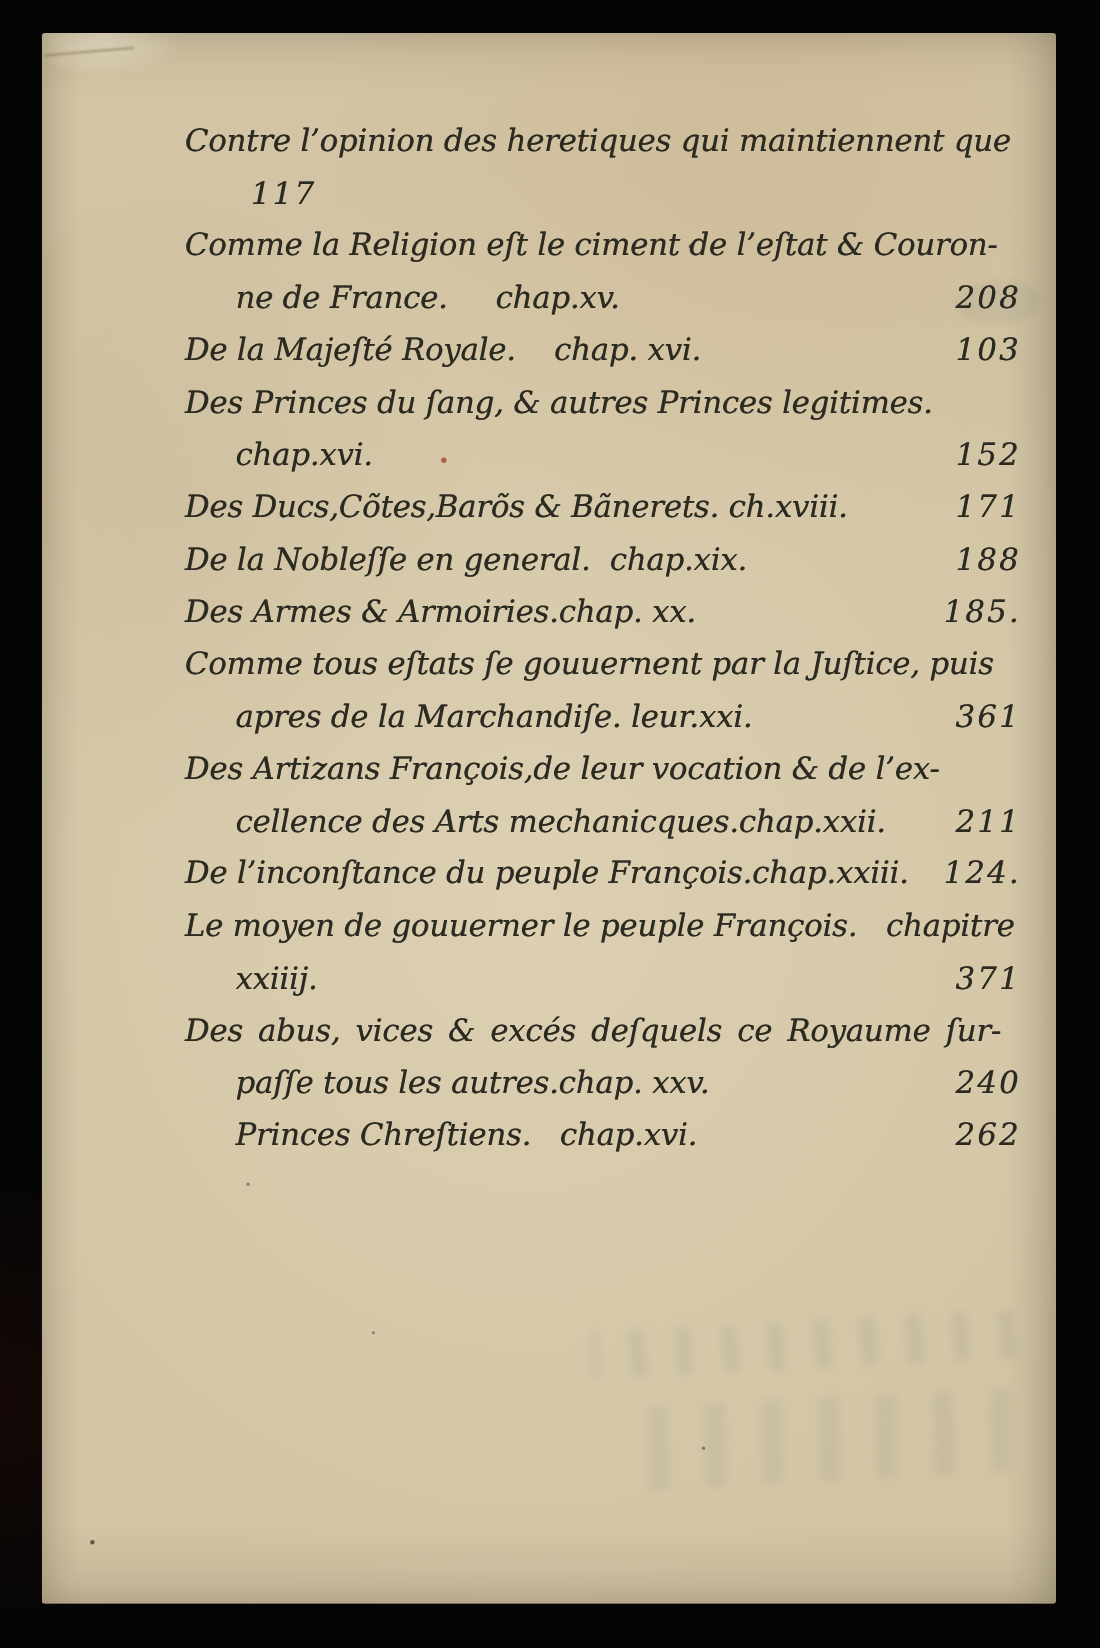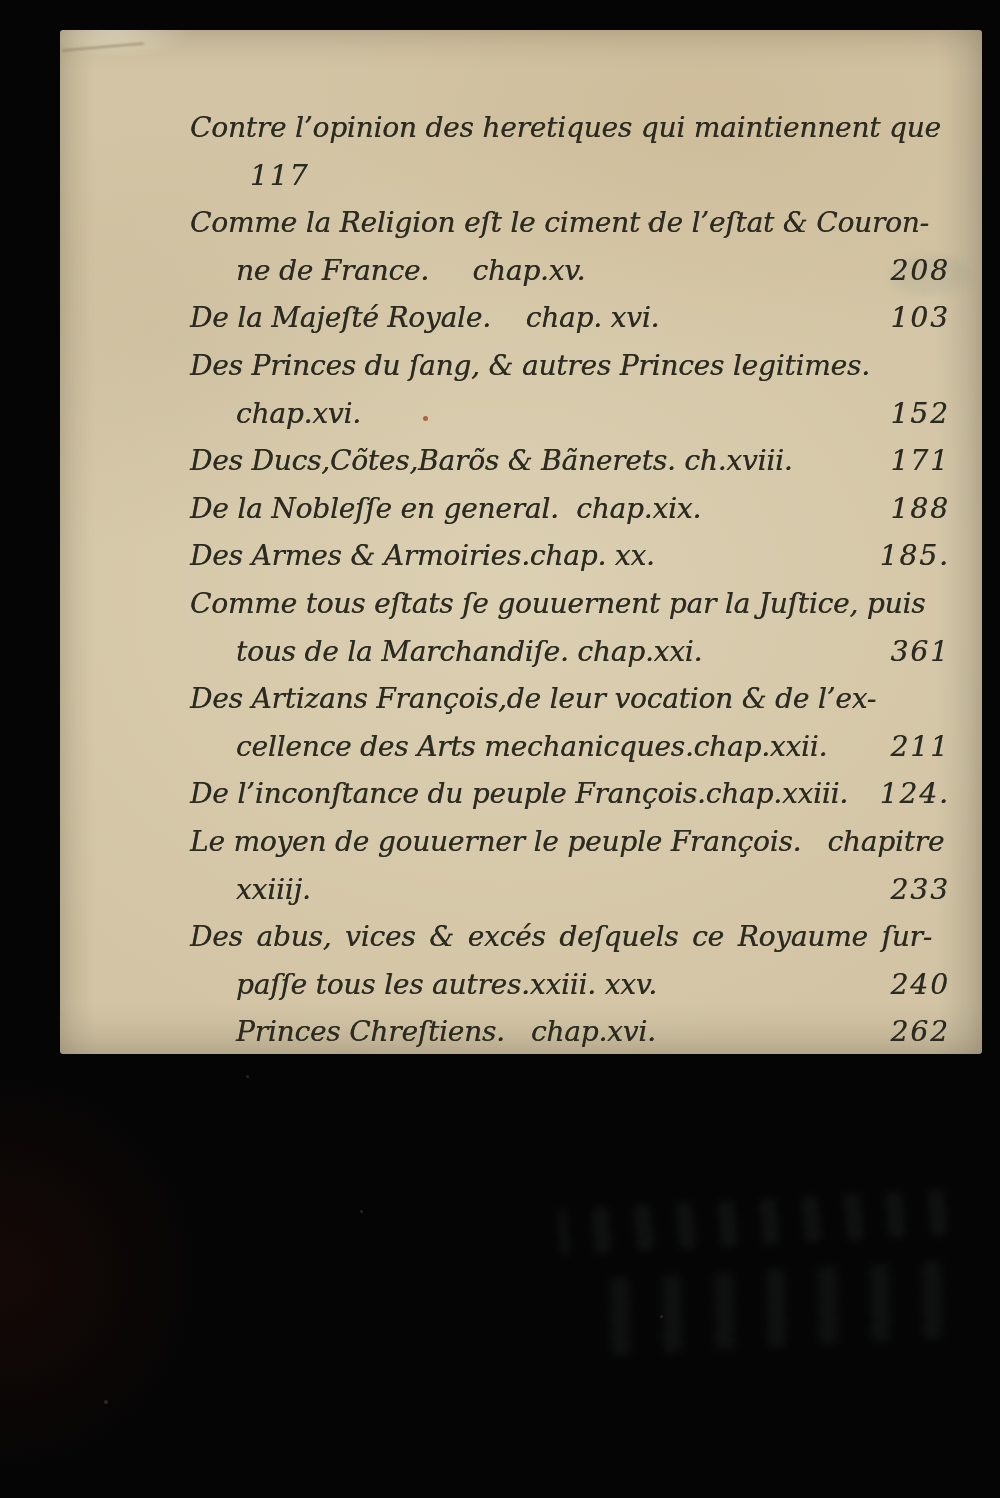--- a/index.html
+++ b/index.html
@@ -16,34 +16,33 @@
     height: 1498px;
     background:
       radial-gradient(ellipse 30% 20% at 0% 85%, rgba(70,22,10,0.25), transparent 70%),
       #050505;
   }
   .paper {
     position: absolute;
     left: 38px;
     top: 30px;
     width: 922px;
-    height: 1024px;
+    height: 1428px;
     border-radius: 3px;
     background-image:
       radial-gradient(ellipse 12% 4% at 6% 0%, rgba(236,229,207,0.75), transparent 70%),
       radial-gradient(ellipse 60% 35% at 70% 8%, rgba(189,152,106,0.16), transparent 72%),
       radial-gradient(ellipse 45% 30% at 12% 30%, rgba(158,138,104,0.10), transparent 70%),
       radial-gradient(ellipse 85% 60% at 48% 55%, rgba(233,222,196,0.45), transparent 78%),
       linear-gradient(to left, rgba(108,102,86,0.22), transparent 5%),
       linear-gradient(to right, rgba(118,108,86,0.14), transparent 4%),
       linear-gradient(to top, rgba(118,110,90,0.18), transparent 5%),
       linear-gradient(to bottom, rgba(128,116,94,0.12), transparent 4%);
     background-color: #d2c4a4;
     box-shadow: inset 0 0 28px rgba(104,91,65,0.30);
-    margin-left: 22px;
   }
   .fold {
     position: absolute;
     left: 2px;
     top: 16px;
     width: 82px;
     height: 2px;
     background: rgba(122,107,82,0.55);
     transform: rotate(-5deg);
     filter: blur(1px);
@@ -168,46 +167,46 @@
           <span class="pg">188</span>
         </div>
         <div class="line">
           <span class="txt">Des Armes &amp; Armoiries.chap. xx.</span>
           <span class="pg">185.</span>
         </div>
         <div class="line">
           <span class="txt">Comme tous eſtats ſe gouuernent par la Juſtice, puis</span>
         </div>
         <div class="line cont">
-          <span class="txt">tous de la Marchandiſe. chap.xxi.</span>
+          <span class="txt">apres de la Marchandiſe. leur.xxi.</span>
           <span class="pg">361</span>
         </div>
         <div class="line">
           <span class="txt">Des Artizans François,de leur vocation &amp; de l’ex-</span>
         </div>
         <div class="line cont">
           <span class="txt">cellence des Arts mechanicques.chap.xxii.</span>
           <span class="pg">211</span>
         </div>
         <div class="line">
           <span class="txt">De l’inconſtance du peuple François.chap.xxiii.</span>
           <span class="pg">124.</span>
         </div>
         <div class="line">
           <span class="txt">Le moyen de gouuerner le peuple François.&nbsp;&nbsp; chapitre</span>
         </div>
         <div class="line cont">
           <span class="txt">xxiiij.</span>
-          <span class="pg">233</span>
+          <span class="pg">371</span>
         </div>
         <div class="line spread">
           <span class="txt">Des abus, vices &amp; excés deſquels ce Royaume ſur-</span>
         </div>
         <div class="line cont">
-          <span class="txt">paſſe tous les autres.xxiii. xxv.</span>
+          <span class="txt">paſſe tous les autres.chap. xxv.</span>
           <span class="pg">240</span>
         </div>
         <div class="line cont">
           <span class="txt">Princes Chreſtiens.&nbsp;&nbsp; chap.xvi.</span>
           <span class="pg">262</span>
         </div>
       </div>
 
   </div>
 </div>

